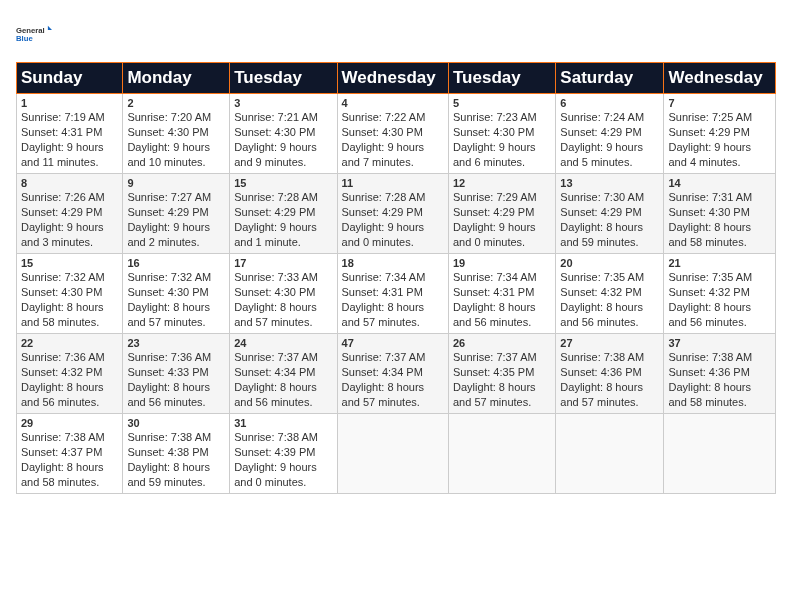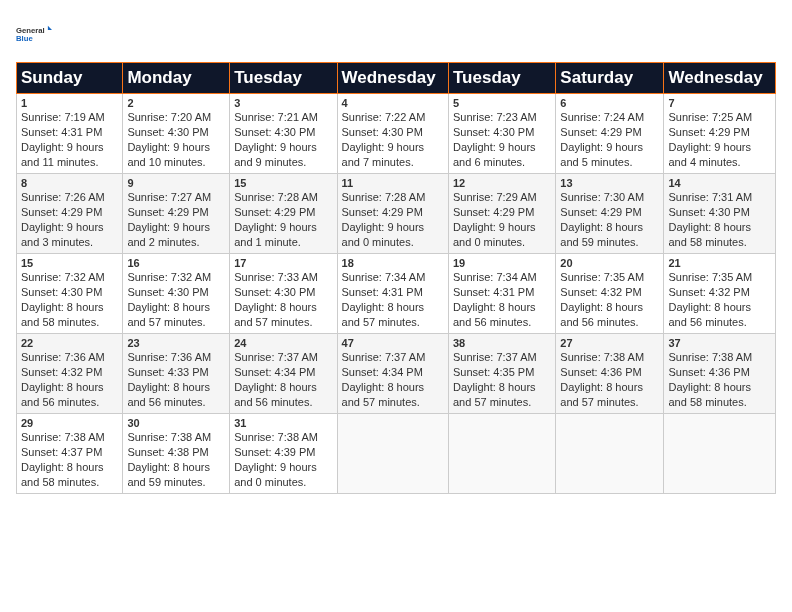--- a/index.html
+++ b/index.html
@@ -312,21 +312,21 @@
         </td>
           <td>
           <span class="day-num">47</span>
           <div class="day-info">
             Sunrise: 7:37 AM<br>
             Sunset: 4:34 PM<br>
             Daylight: 8 hours and 57 minutes.
           </div>
         </td>
           <td>
-          <span class="day-num">38</span>
+          <span class="day-num">26</span>
           <div class="day-info">
             Sunrise: 7:37 AM<br>
             Sunset: 4:35 PM<br>
             Daylight: 8 hours and 57 minutes.
           </div>
         </td>
           <td>
           <span class="day-num">27</span>
           <div class="day-info">
             Sunrise: 7:38 AM<br>

